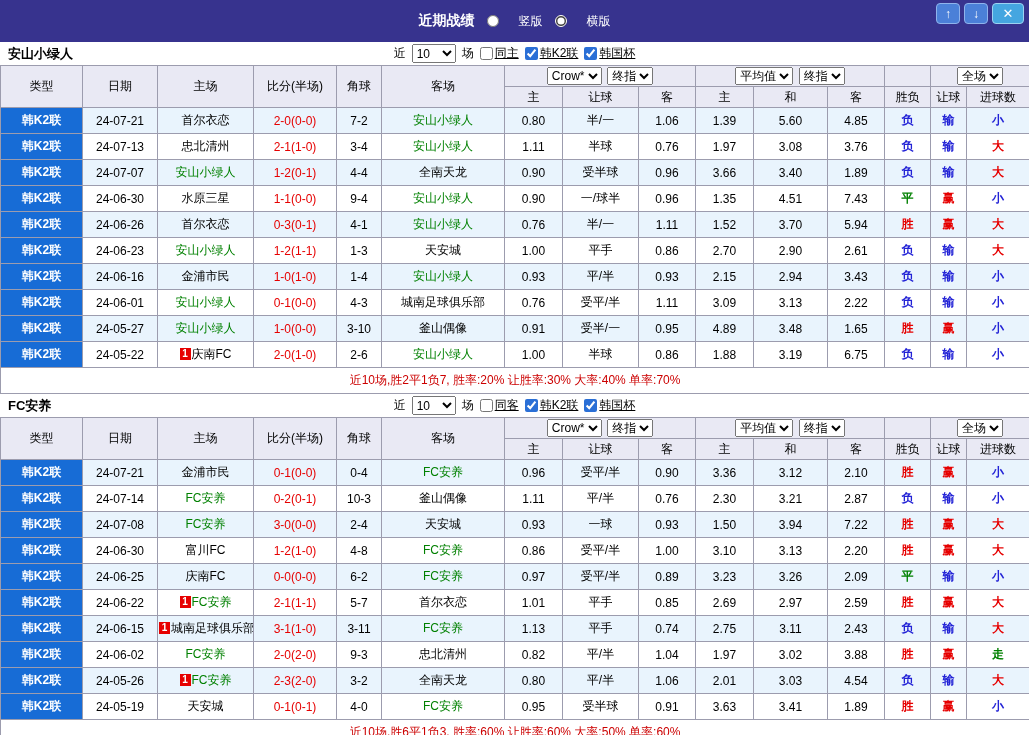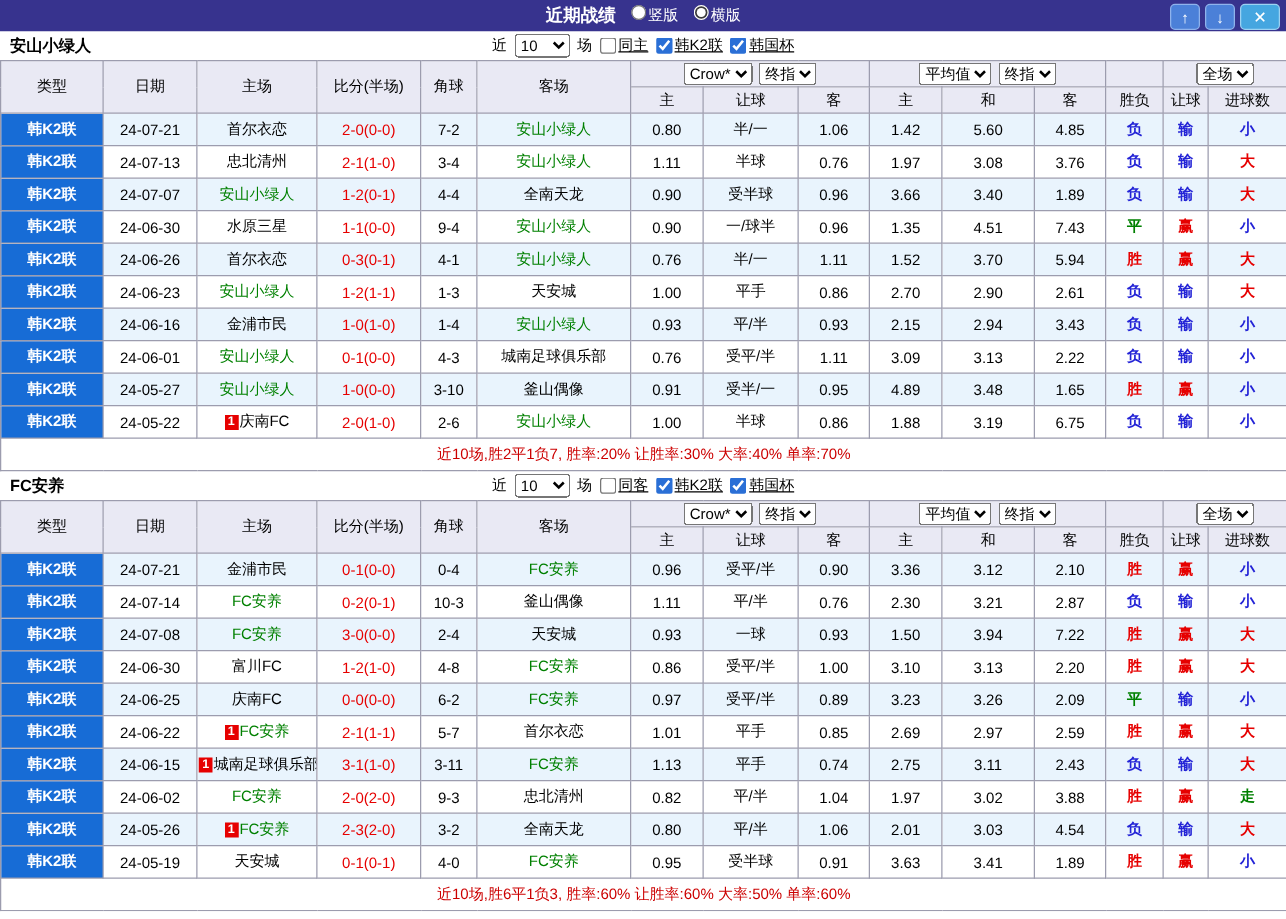--- a/index.html
+++ b/index.html
@@ -7,30 +7,30 @@
   body {
     width: 1029px;
     background: #fff;
     font-family: "Liberation Sans", "DejaVu Sans", sans-serif;
     font-size: 12px;
     color: #000;
   }
   
   .titlebar {
     position: relative;
-    height: 25px;
+    height: 42px;
     background: #37338e;
     color: #fff;
     display: flex;
     align-items: center;
     justify-content: center;
   }
   .tb-center { display: flex; align-items: center; gap: 12px; }
   .title { font-size: 14px; font-weight: bold; }
-  .radio-opt { display: inline-flex; align-items: flex-start; gap: 2px; font-size: 12px; cursor: pointer; }
+  .radio-opt { display: inline-flex; align-items: center; gap: 20px; font-size: 12px; cursor: pointer; }
   .radio-opt input { margin: 0; width: 12px; height: 12px; accent-color: #ffffff; }
   .tb-buttons { position: absolute; right: 5px; top: 3px; display: flex; gap: 4px; }
   .tb-btn {
     width: 24px; height: 21px;
     background: #4b80d8;
     border: 1px solid #8fb3ec;
     border-radius: 4px;
     color: #fff; font-size: 12px; font-weight: bold;
     display: flex; align-items: center; justify-content: center;
     cursor: pointer;
@@ -186,21 +186,21 @@
         <tr class="alt">
           <td class="league">韩K2联</td>
           <td>24-07-21</td>
           <td><span>首尔衣恋</span></td>
           <td class="score">2-0(0-0)</td>
           <td>7-2</td>
           <td><span class="focus">安山小绿人</span></td>
           <td>0.80</td>
           <td>半/一</td>
           <td>1.06</td>
-          <td>1.42</td>
+          <td>1.39</td>
           <td>5.60</td>
           <td>4.85</td>
           <td class="res c-blue">负</td>
           <td class="res c-blue">输</td>
           <td class="res c-blue">小</td>
         </tr>
         <tr>
           <td class="league">韩K2联</td>
           <td>24-07-13</td>
           <td><span>忠北清州</span></td>

